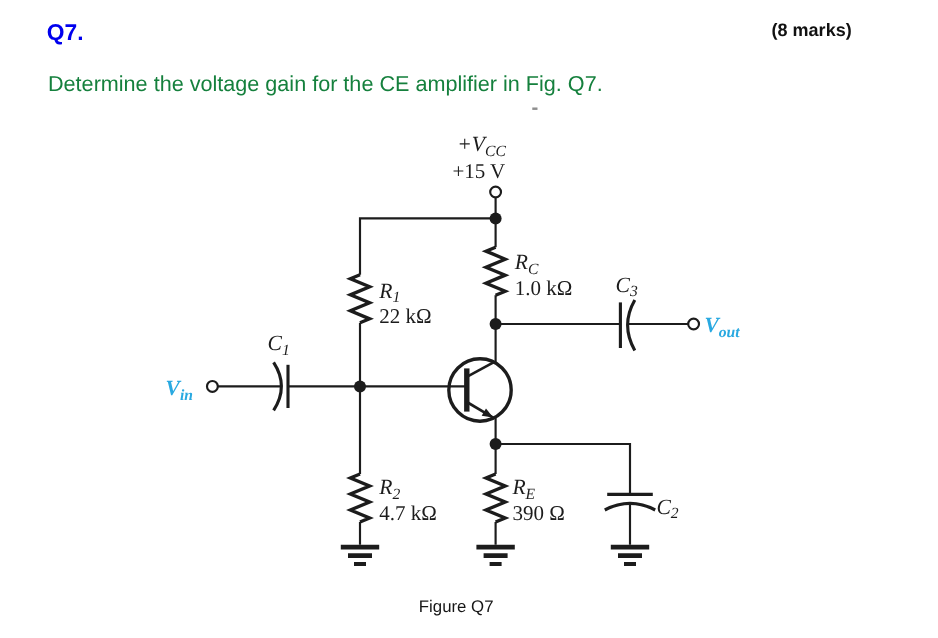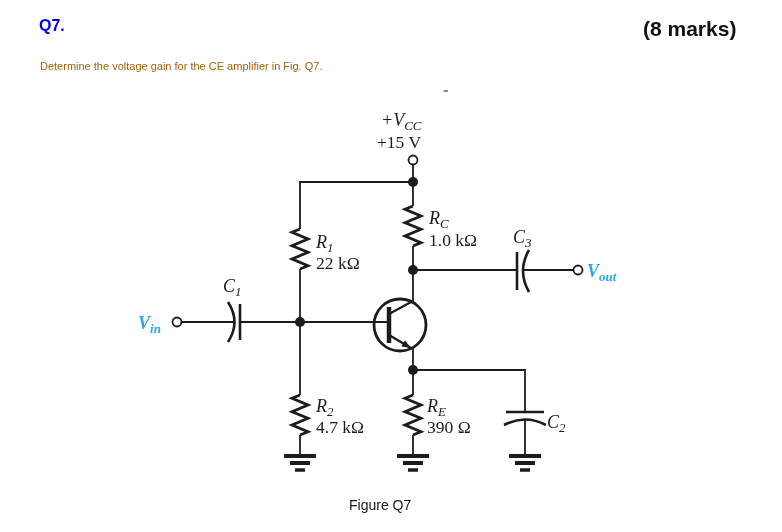--- a/index.html
+++ b/index.html
@@ -6,23 +6,23 @@
     --ink:#1c1c1c;
     --signal:#29A9E1;
     --qblue:#0000EE;
   }
   html,body{margin:0;padding:0;}
   body{
     width:782px;height:532px;background:#ffffff;position:relative;
     font-family:"Liberation Sans",sans-serif;color:#111;
     overflow:hidden;
   }
-  .qnum{position:absolute;left:39px;top:17px;font-size:16px;font-weight:bold;color:var(--qblue);}
-  .marks{position:absolute;left:643px;top:17px;font-size:21px;font-weight:bold;color:#111;}
-  .prompt{position:absolute;left:40px;top:60px;font-size:11px;color:#a16207;}
+  .qnum{position:absolute;left:39px;top:17px;font-size:19px;font-weight:bold;color:var(--qblue);}
+  .marks{position:absolute;left:643px;top:17px;font-size:15px;font-weight:bold;color:#111;}
+  .prompt{position:absolute;left:40px;top:60px;font-size:18px;color:#15803d;}
   .stray{position:absolute;left:443px;top:80px;font-size:17px;font-weight:bold;color:#8f8f8f;}
   .caption{position:absolute;left:349px;top:497px;font-size:14px;color:#161616;}
   svg.circuit{position:absolute;left:0;top:0;}
   .wire{stroke:var(--ink);stroke-width:1.8;fill:none;}
   .comp{stroke:var(--ink);stroke-width:2.8;fill:none;stroke-linejoin:miter;}
   .plate{stroke:var(--ink);stroke-width:2.6;fill:none;}
   .gnd1,.gnd2{stroke:var(--ink);stroke-width:4;}
   .gnd3{stroke:var(--ink);stroke-width:3.5;}
   .dot{fill:var(--ink);}
   .term{fill:#ffffff;stroke:var(--ink);stroke-width:1.8;}

